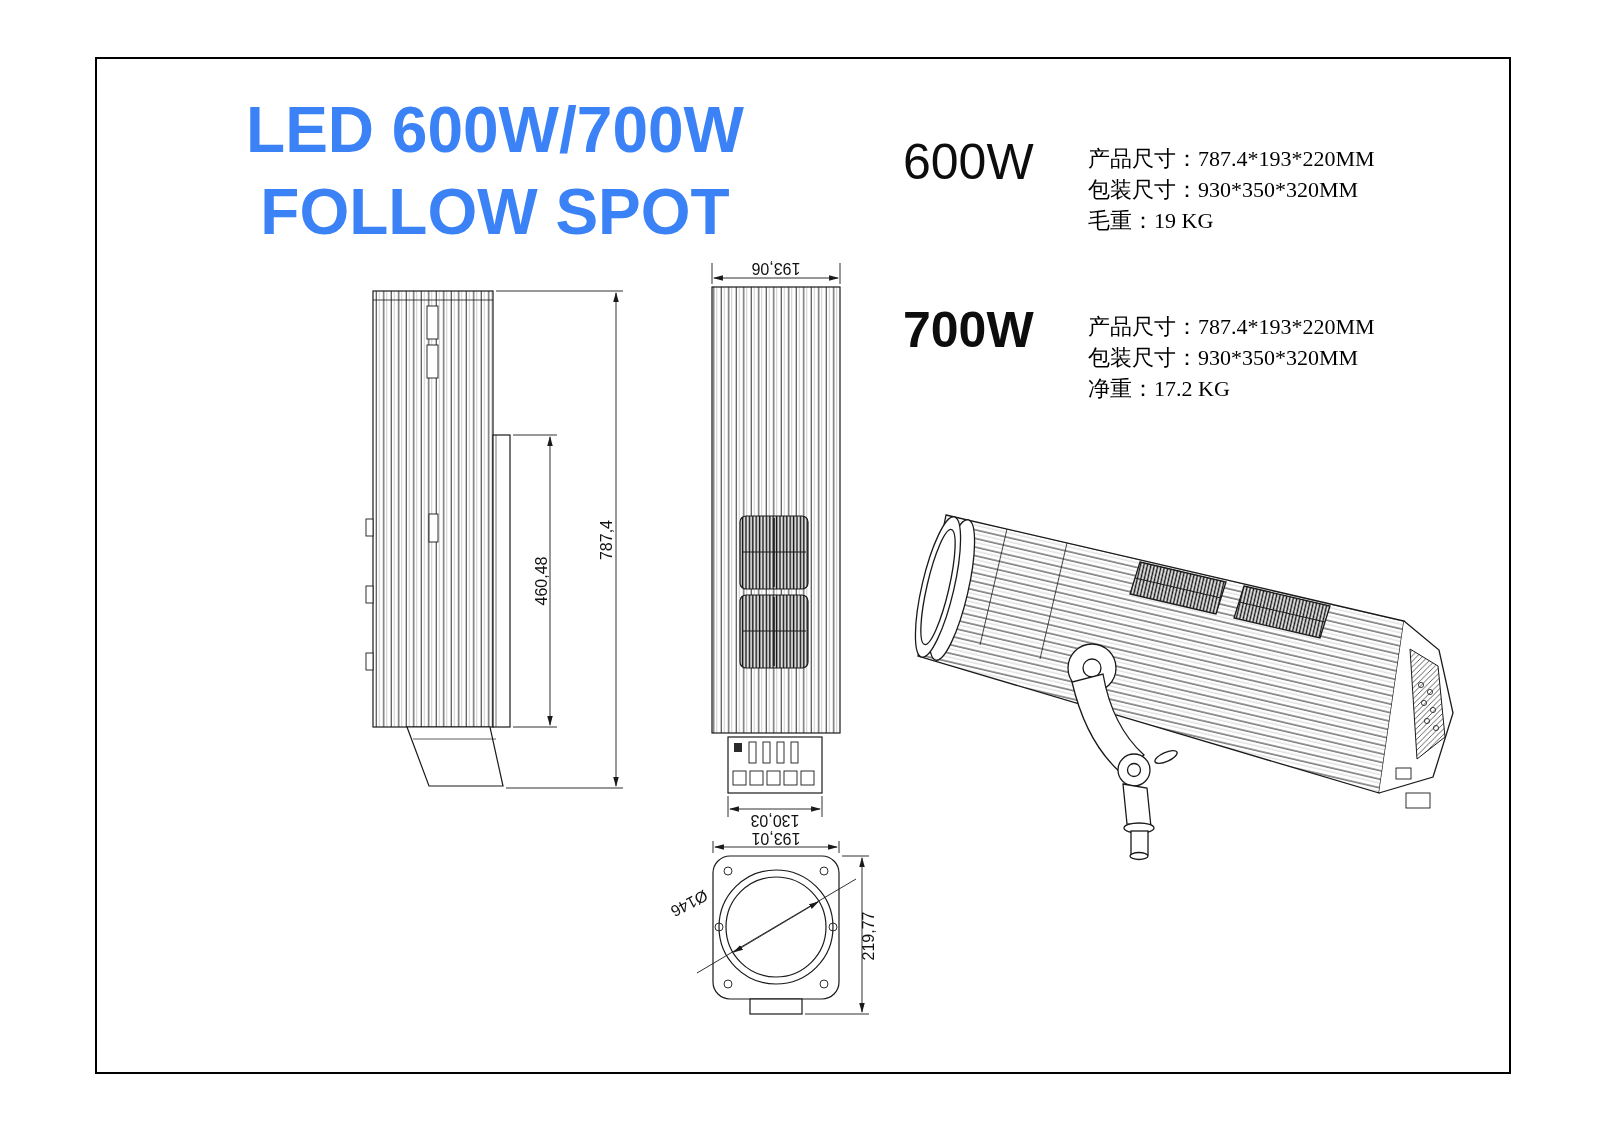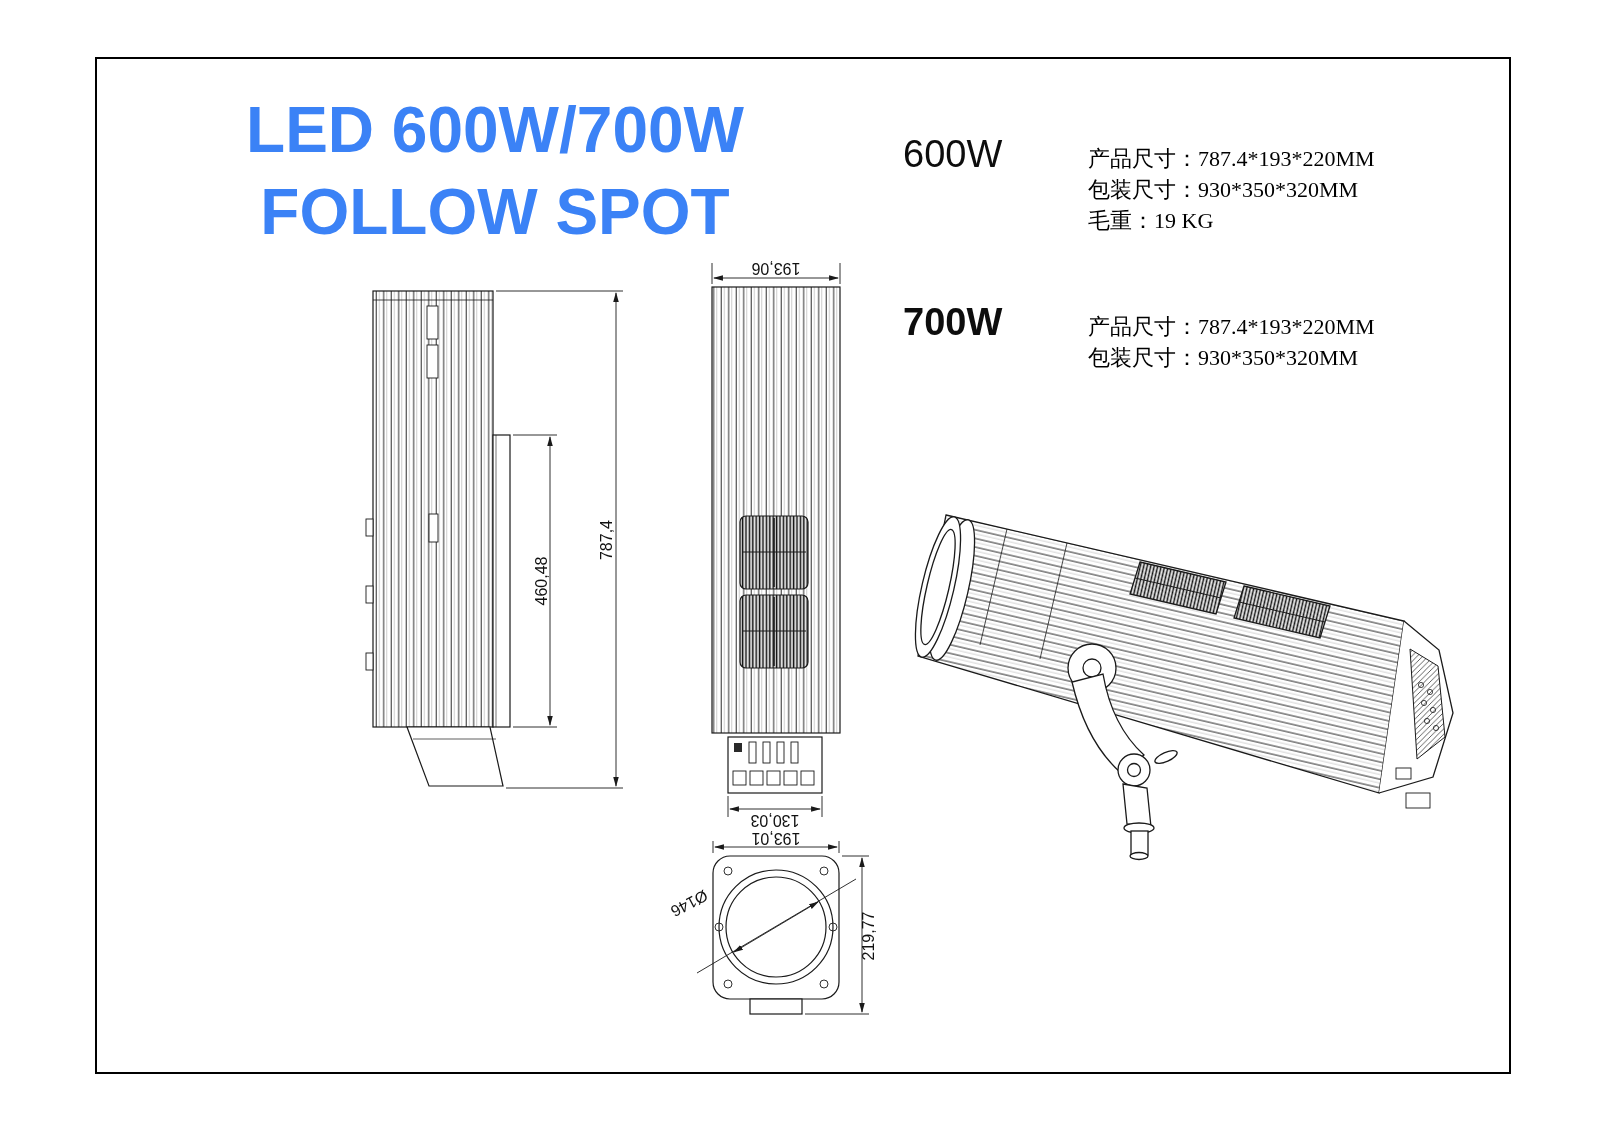--- a/index.html
+++ b/index.html
@@ -4,21 +4,21 @@
 <style>
   html,body{margin:0;padding:0;}
   body{
     width:1600px;height:1131px;position:relative;overflow:hidden;
     background:#ffffff;color:#111;
     font-family:"Liberation Sans","DejaVu Sans",sans-serif;
   }
   .frame{position:absolute;left:95px;top:57px;width:1412px;height:1013px;border:2px solid #000;}
   .title{position:absolute;left:240px;top:84px;width:510px;text-align:center;
          font-size:64px;line-height:1.28;color:#3b82f6;font-weight:700;margin-top:6px;}
-  .model-label{position:absolute;font-size:38px;color:#0d0d0d;white-space:nowrap;}
+  .model-label{position:absolute;font-size:50px;color:#0d0d0d;white-space:nowrap;}
   .spec-block{position:absolute;left:1088px;width:360px;
               font-family:"Liberation Serif","DejaVu Serif",serif;
               font-size:22px;line-height:31px;color:#000;white-space:nowrap;margin-top:35px;}
   .dim{position:absolute;font-size:16px;color:#111;white-space:nowrap;
        font-family:"Liberation Sans","DejaVu Sans",sans-serif;}
   svg.art{position:absolute;left:0;top:0;}
 </style>
 </head>
 <body>
 
@@ -176,20 +176,21 @@
 <div class="spec-block" style="top:108px;">
   <div>产品尺寸：787.4*193*220MM</div>
   <div>包装尺寸：930*350*320MM</div>
   <div>毛重：19 KG</div>
 </div>
 
 <div class="model-label" style="left:903px;top:301px;font-weight:bold;">700W</div>
 <div class="spec-block" style="top:276px;">
   <div>产品尺寸：787.4*193*220MM</div>
   <div>包装尺寸：930*350*320MM</div>
+  <div>净重：17.2 KG</div>
 </div>
 
 <span class="dim" style="left:542px;top:581px;transform:translate(-50%,-50%) rotate(-90deg);">460,48</span>
 <span class="dim" style="left:607px;top:540px;transform:translate(-50%,-50%) rotate(-90deg);">787,4</span>
 <span class="dim" style="left:776px;top:268px;transform:translate(-50%,-50%) rotate(180deg);">193,06</span>
 <span class="dim" style="left:775px;top:820px;transform:translate(-50%,-50%) rotate(180deg);">130,03</span>
 <span class="dim" style="left:776px;top:838px;transform:translate(-50%,-50%) rotate(180deg);">193,01</span>
 <span class="dim" style="left:689px;top:903px;transform:translate(-50%,-50%) rotate(152deg);">Ø146</span>
 <span class="dim" style="left:869px;top:936px;transform:translate(-50%,-50%) rotate(-90deg);">219,77</span>
 

